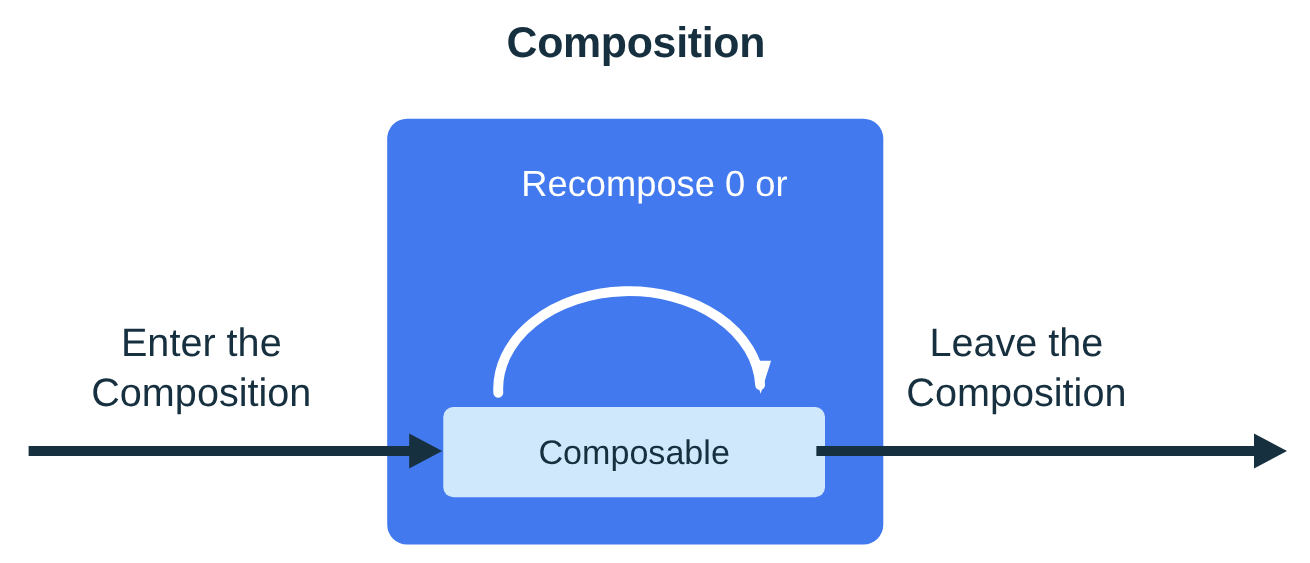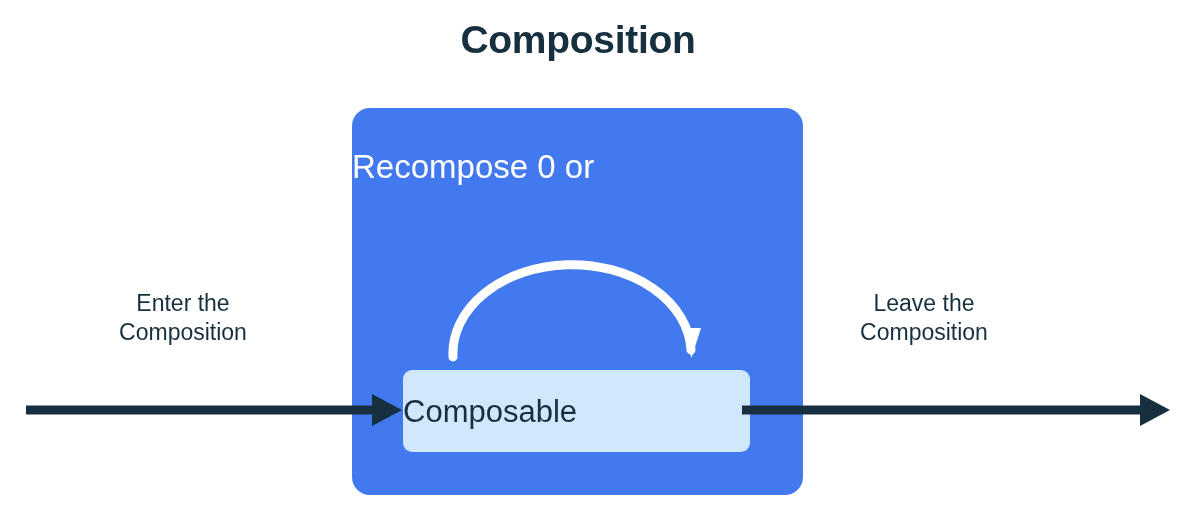--- a/index.html
+++ b/index.html
@@ -44,21 +44,21 @@
     background: #4279ee;
     border-radius: 18px;
   }
 
   
   .recompose-caption {
     position: absolute;
     left: 352px;
     top: 147px;
     width: 364px;
-    text-align: left;
+    text-align: right;
     font-size: 33px;
     color: #ffffff;
     line-height: 1.22;
   }
   .recompose-caption .line {
     display: block;
     white-space: nowrap;
   }
 
   
@@ -74,21 +74,21 @@
   .composable-node {
     position: absolute;
     left: 403px;
     top: 370px;
     width: 347px;
     height: 82px;
     background: #d0e8fc;
     border-radius: 9px;
     display: flex;
     align-items: center;
-    justify-content: flex-start;
+    justify-content: center;
   }
   .composable-label {
     font-size: 31px;
     color: #17303f;
     line-height: 1;
     white-space: nowrap;
   }
 
   
   .flow-arrow {
@@ -97,21 +97,21 @@
     height: 50px;
   }
   .flow-arrow.enter { left: 20px;  width: 390px; }
   .flow-arrow.leave { left: 742px; width: 440px; }
 
   
   .side-caption {
     position: absolute;
     top: 289px;
     text-align: center;
-    font-size: 23px;
+    font-size: 36px;
     color: #17303f;
     line-height: 1.25;
   }
   .side-caption .line {
     display: block;
     white-space: nowrap;
   }
   .side-caption.enter { left: 33px;  width: 300px; }
   .side-caption.leave { left: 774px; width: 300px; }
 </style>

